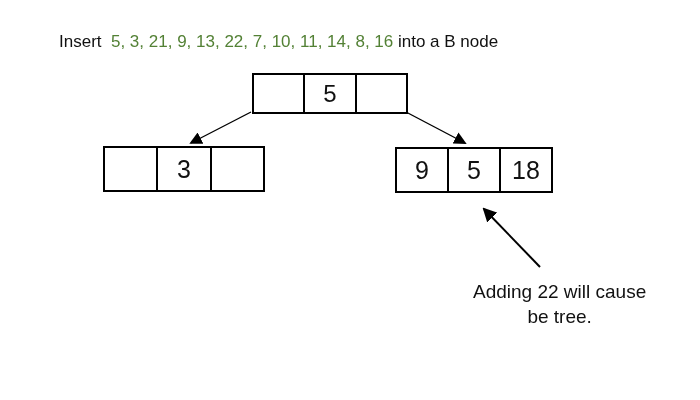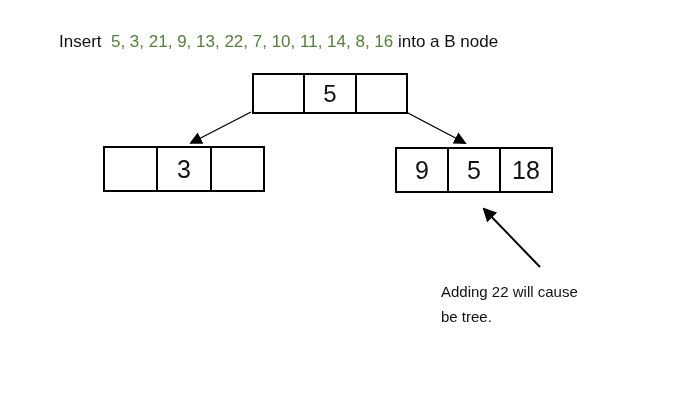--- a/index.html
+++ b/index.html
@@ -31,22 +31,22 @@
     flex:1;display:flex;align-items:center;justify-content:center;
     font-size:25px;color:var(--ink);box-sizing:border-box;
   }
   .node .cell + .cell{border-left:2px solid var(--line);}
   .node-root{left:252px;top:73px;width:156px;height:41px;}
   .node-left{left:103px;top:146px;width:162px;height:46px;}
   .node-right{left:395px;top:147px;width:158px;height:46px;}
   .node-root .cell{font-size:24px;}
   .edges{position:absolute;left:0;top:0;width:700px;height:400px;pointer-events:none;}
   .annotation{
-    position:absolute;left:441px;top:279px;
-    font-size:15px;line-height:25px;color:var(--ink);
+    position:absolute;left:473px;top:279px;
+    font-size:19px;line-height:25px;color:var(--ink);text-align:center;
   }
 </style>
 </head>
 <body>
 
 <div class="stage">
 
   <div class="title"><span>Insert  </span><span class="seq">5, 3, 21, 9, 13, 22, 7, 10, 11, 14, 8, 16</span><span> into a B node</span></div>
 
   <div class="node node-root">

